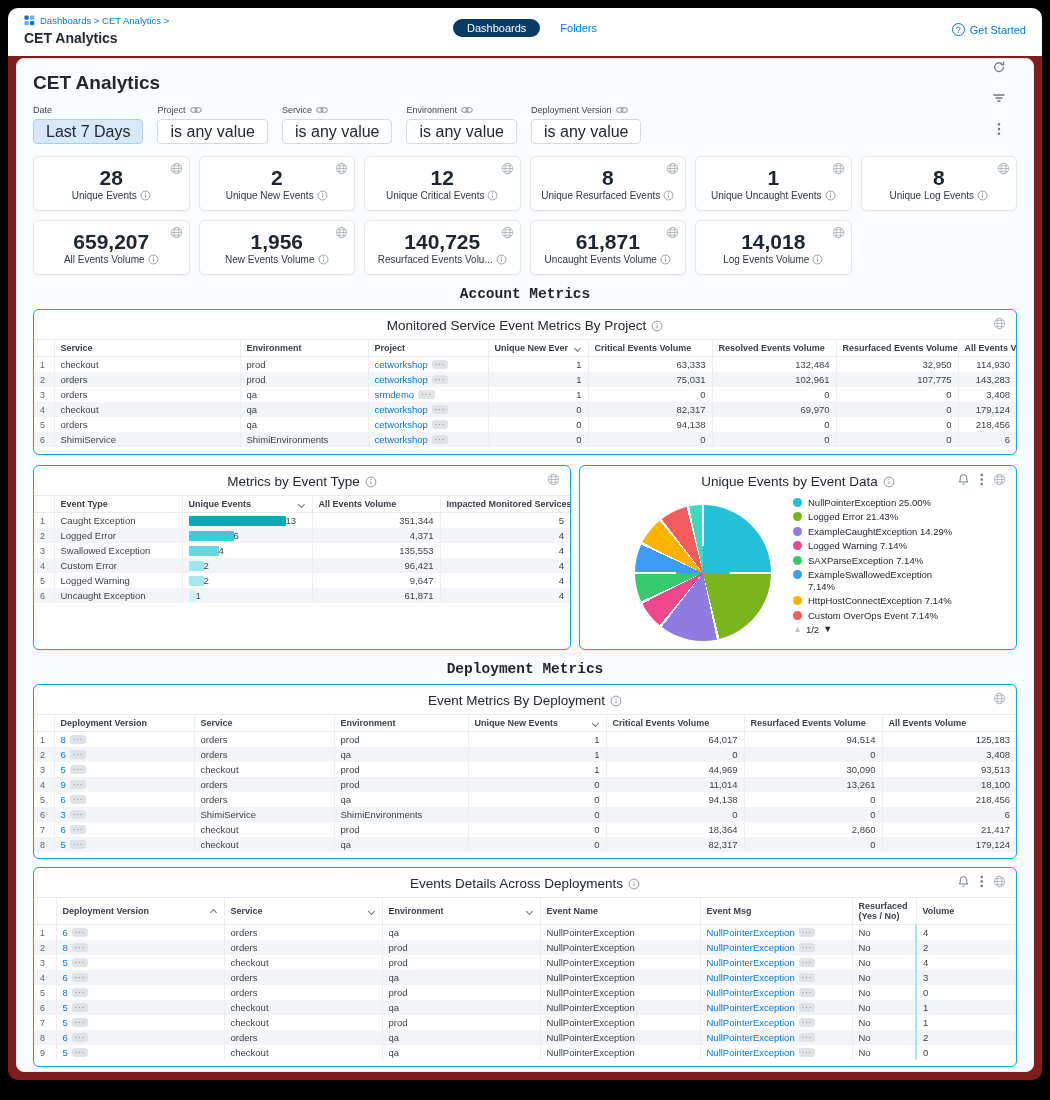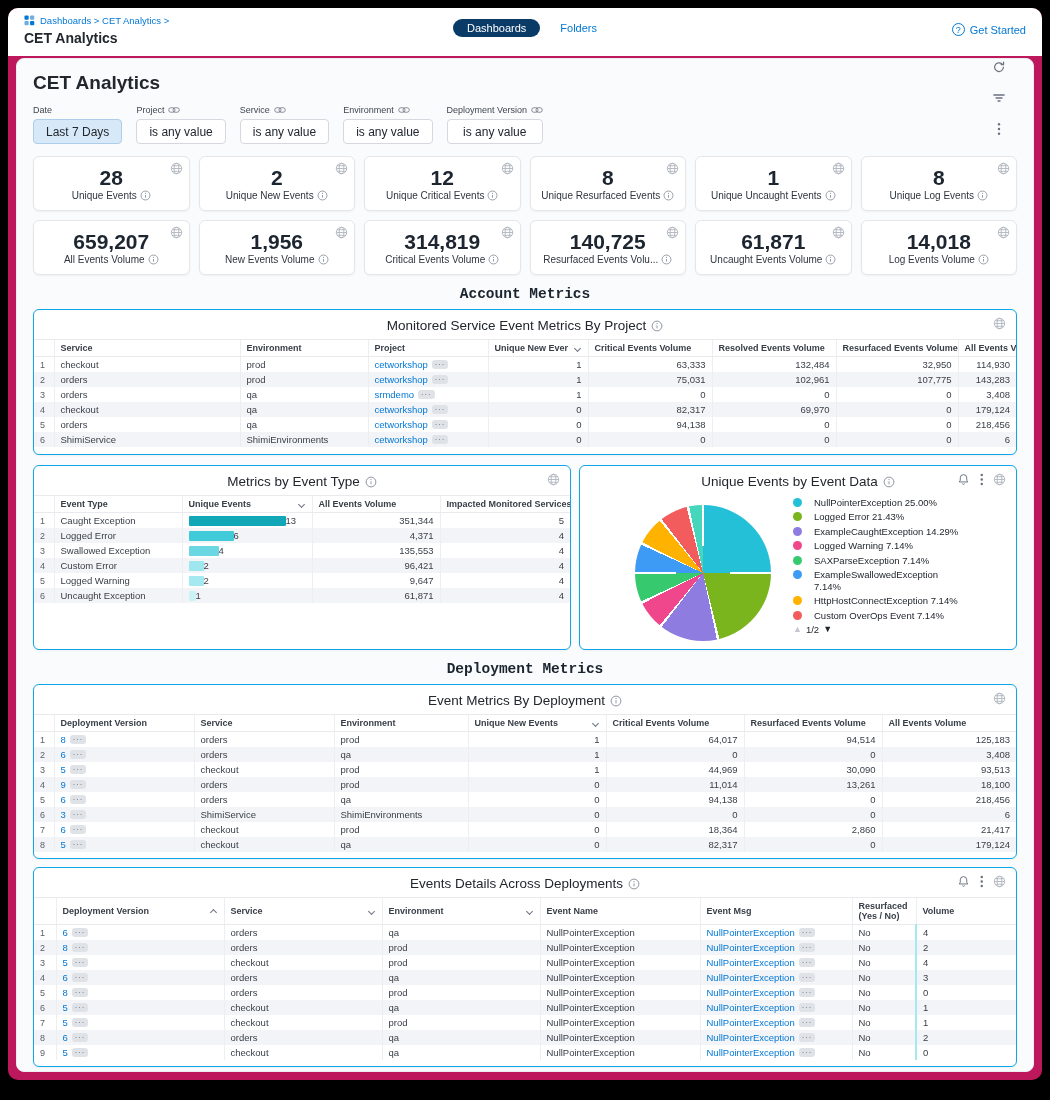--- a/index.html
+++ b/index.html
@@ -2,21 +2,21 @@
 <html><head>
 <meta charset="utf-8">
 <style>
   * { box-sizing: border-box; }
   html,body { margin:0; padding:0; }
   body {
     width:1050px; height:1100px; background:#000;
     font-family:"Liberation Sans", sans-serif; position:relative; overflow:hidden;
   }
   .app { position:absolute; left:8px; top:8px; width:1034px; height:1072px;
-    background:#be185d; border-radius:10px; overflow:hidden; display:flex; flex-direction:column; }
+    background:#7f1d1d; border-radius:10px; overflow:hidden; display:flex; flex-direction:column; }
 
   
   .topbar { height:48px; background:#fff; position:relative; padding:7px 16px 0; flex:none; }
   .breadcrumb { font-size:9.5px; color:#0278D5; display:flex; align-items:center; gap:5px; }
   .apptitle { font-size:14px; font-weight:bold; color:#22272E; margin-top:4px; }
   .tabs { position:absolute; left:50%; top:11px; transform:translateX(-50%);
     display:flex; align-items:center; gap:20px; }
   .tab-pill { background:#0A3A66; color:#fff; font-size:11px; padding:3px 14px; border-radius:14px; }
   .tab-plain { color:#0278D5; font-size:11px; }
   .getstarted { position:absolute; right:16px; top:15px; color:#0278D5; font-size:11px;
@@ -30,21 +30,21 @@
 
   .dash-head { display:flex; justify-content:space-between; align-items:center; height:32px; }
   .dash-title { font-size:19px; font-weight:600; color:#22272E; }
   .dash-meta { display:flex; align-items:center; gap:18px; color:#6B7280;flex-direction:column; }
   .meta-text { font-size:11px; color:#6B7280; }
   .icon-btn { display:flex; align-items:center; cursor:pointer; }
 
   .filters { display:flex; gap:14px; margin-top:6px; }
   .flabel { font-size:9px; color:#3F4650; display:flex; align-items:center; gap:4px; margin-bottom:4px; }
   .fbtn { height:25px; min-width:80px; padding:0 12px; border:1px solid #D5D8DE; border-radius:4px;
-    background:#fff; font-size:12px; color:#22272E; display:flex; align-items:center;
+    background:#fff; font-size:16px; color:#22272E; display:flex; align-items:center;
     justify-content:center; cursor:pointer; }
   .fbtn.date { background:#D7E9F9; border-color:#AECDE8; font-weight:500; }
 
   .tiles { display:grid; grid-template-columns:repeat(6,1fr); gap:9px; margin-top:12px; }
   .tile { position:relative; background:#fff; border:1px solid #E4E6EA; border-radius:6px;
     box-shadow:0 1px 2px rgba(40,41,61,.05); height:55px; display:flex; flex-direction:column;
     align-items:center; justify-content:center; gap:2px; }
   .tile-value { font-size:21px; font-weight:600; color:#1C2530; line-height:1; }
   .tile-label { font-size:10px; color:#2F353D; display:flex; align-items:center; gap:3px;
     max-width:96%; white-space:nowrap; }
@@ -81,21 +81,21 @@
   .volcell { border-left:2px solid #A5E9F0 !important; }
 
   .barwrap { display:flex; align-items:center; gap:0; }
   .bar { height:10px; border-radius:1px; flex:none; }
   .barval { font-size:9.5px; color:#383E47; }
 
   .row2 { display:grid; grid-template-columns:538px 1fr; gap:8px; margin-top:10px; }
   .pie-flex { display:flex; align-items:flex-start; justify-content:center; gap:22px; padding:2px 0 8px; }
   .pie { width:136px; height:136px; border-radius:50%; margin-top:8px; flex:none; }
   .legend { width:168px; font-size:9.5px; color:#22272E; }
-  .litem { display:flex; gap:12px; margin-bottom:2.5px; line-height:1.25; }
+  .litem { display:flex; gap:6px; margin-bottom:2.5px; line-height:1.25; }
   .ldot { width:9px; height:9px; border-radius:50%; flex:none; margin-top:1px; }
   .lpage { display:flex; align-items:center; gap:4px; font-size:9.5px; margin-top:2px; }
   .tri-up { color:#C3C8CF; font-size:9px; }
   .tri-down { color:#22272E; font-size:9px; }
 
   svg.ic { display:block; }
 </style>
 </head>
 <body>
 
@@ -354,40 +354,20 @@
           <span class="tile-globe icon-btn">
             <svg class="ic" width="13" height="13" viewBox="0 0 16 16" fill="none" stroke="#A9AFB9" stroke-width="1">
               <circle cx="8" cy="8" r="6.4"></circle>
               <ellipse cx="8" cy="8" rx="2.9" ry="6.4"></ellipse>
               <path d="M1.7 8h12.6M2.6 4.6h10.8M2.6 11.4h10.8"></path>
             </svg>
           </span>
           <div class="tile-value">1,956</div>
           <div class="tile-label">
             <span>New Events Volume</span>
-            <span class="icon-btn">
-              <svg class="ic" width="11" height="11" viewBox="0 0 14 14" fill="none" stroke="#8A919C" stroke-width="1.1">
-                <circle cx="7" cy="7" r="5.7"></circle>
-                <path d="M7 6.3v3.4"></path>
-                <circle cx="7" cy="4.2" r="0.75" fill="#8A919C" stroke="none"></circle>
-              </svg>
-            </span>
-          </div>
-        </div>
-        <div class="tile">
-          <span class="tile-globe icon-btn">
-            <svg class="ic" width="13" height="13" viewBox="0 0 16 16" fill="none" stroke="#A9AFB9" stroke-width="1">
-              <circle cx="8" cy="8" r="6.4"></circle>
-              <ellipse cx="8" cy="8" rx="2.9" ry="6.4"></ellipse>
-              <path d="M1.7 8h12.6M2.6 4.6h10.8M2.6 11.4h10.8"></path>
-            </svg>
-          </span>
-          <div class="tile-value">314,819</div>
-          <div class="tile-label">
-            <span>Critical Events Volume</span>
             <span class="icon-btn">
               <svg class="ic" width="11" height="11" viewBox="0 0 14 14" fill="none" stroke="#8A919C" stroke-width="1.1">
                 <circle cx="7" cy="7" r="5.7"></circle>
                 <path d="M7 6.3v3.4"></path>
                 <circle cx="7" cy="4.2" r="0.75" fill="#8A919C" stroke="none"></circle>
               </svg>
             </span>
           </div>
         </div>
         <div class="tile">

